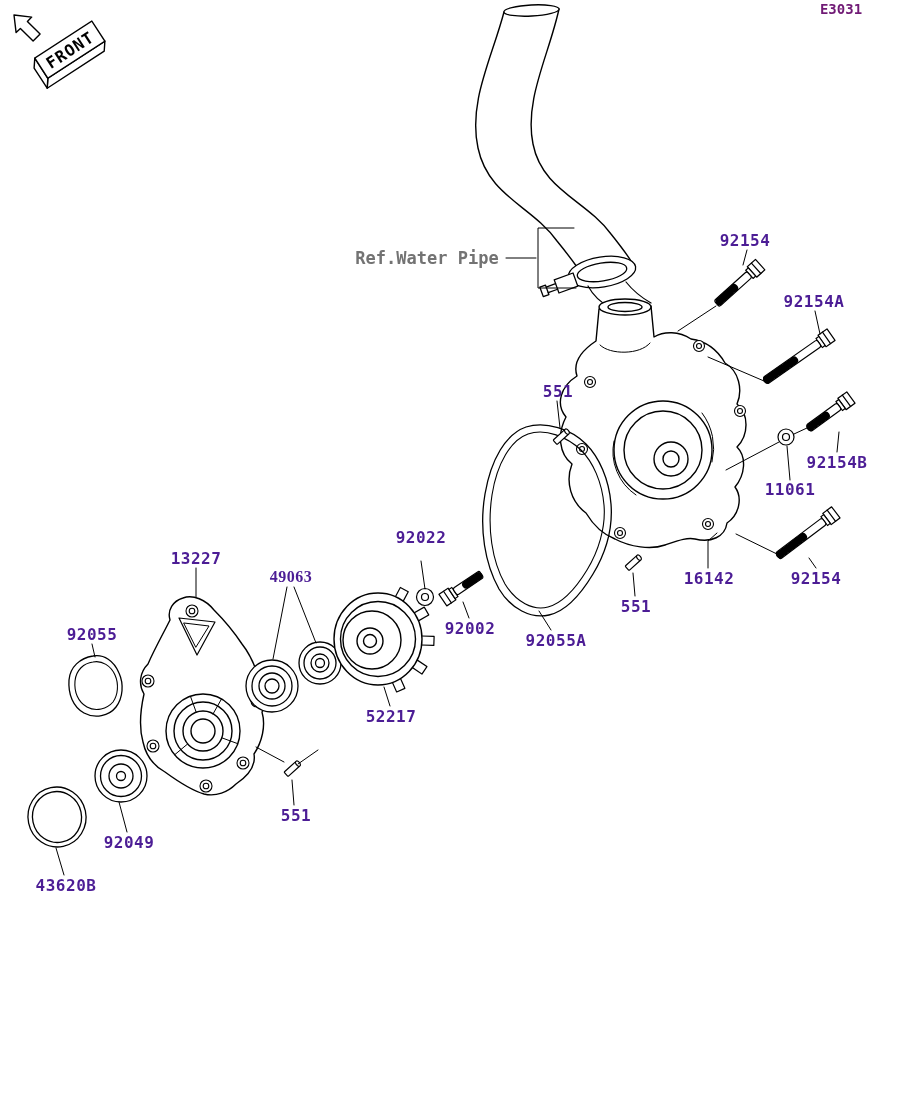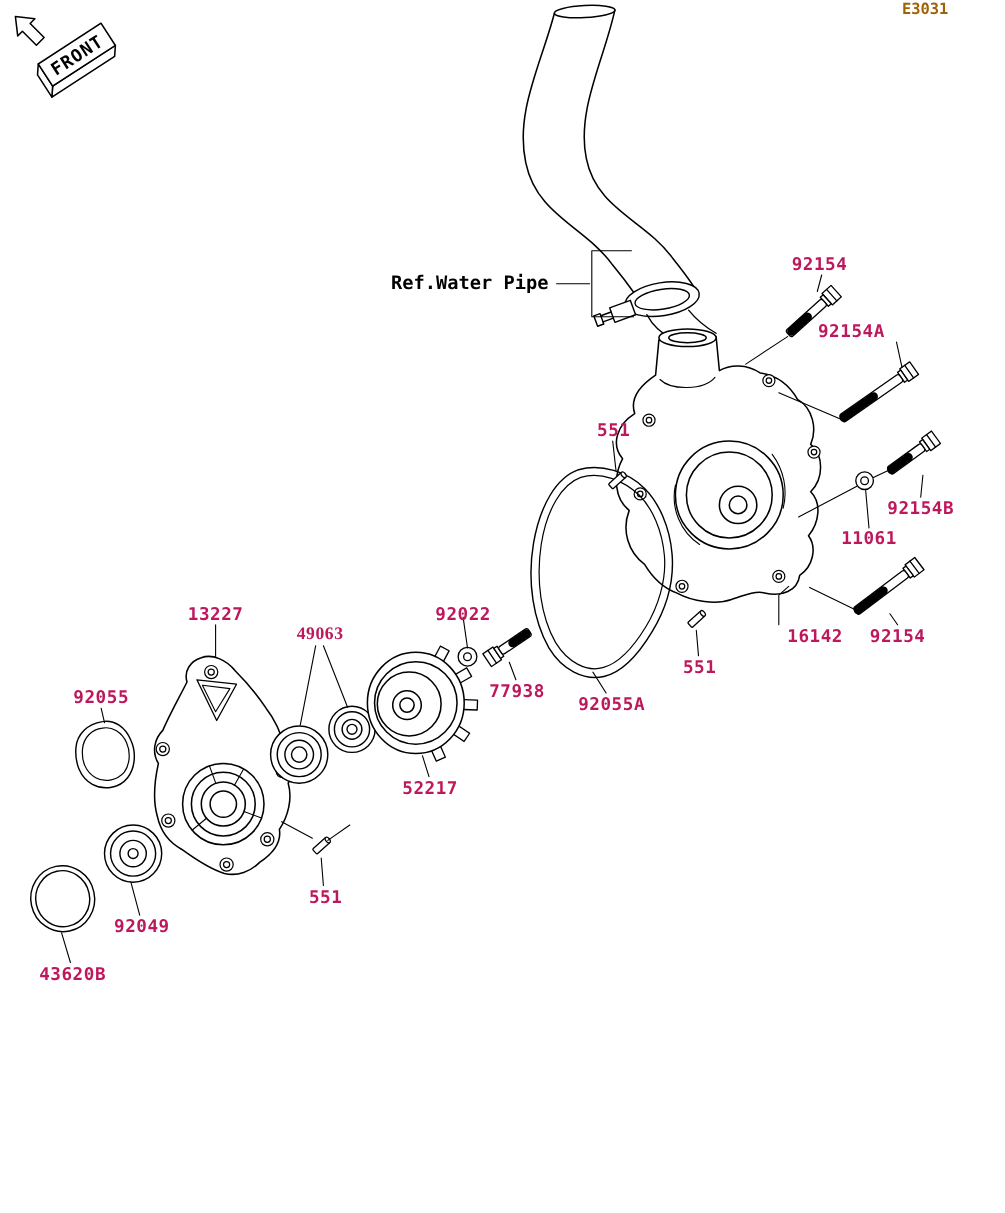--- a/index.html
+++ b/index.html
@@ -5,31 +5,31 @@
   html,body { margin:0; padding:0; background:#e8e8e8; }
   .canvas {
     position:relative; width:914px; height:1103px; margin:0 auto;
     background:#ffffff; overflow:hidden;
     font-family:"DejaVu Sans Mono", monospace; color:#000;
   }
   .canvas svg { position:absolute; left:0; top:0; }
   .part-label {
     position:absolute; transform:translate(-50%,-50%);
     font:700 16px "DejaVu Sans Mono", monospace;
-    color:#be185d; white-space:nowrap; letter-spacing:0.5px;
+    color:#4c1d95; white-space:nowrap; letter-spacing:0.5px;
   }
   .ref-label {
     position:absolute; transform:translate(-50%,-50%);
     font:700 17px "DejaVu Sans Mono", monospace;
-    color:#000000; white-space:nowrap;
+    color:#737373; white-space:nowrap;
   }
   .diagram-code {
     position:absolute; transform:translate(-50%,-50%);
     font:700 14px "DejaVu Sans Mono", monospace;
-    color:#a16207; white-space:nowrap;
+    color:#701a75; white-space:nowrap;
   }
 </style>
 </head>
 <body>
 
 <div class="canvas">
 
   <svg width="914" height="1103" viewBox="0 0 914 1103" fill="none" stroke-linecap="round" stroke-linejoin="round">
 
     <g stroke="#000" stroke-width="1.4">
@@ -303,30 +303,30 @@
       <path d="M64,875 L56,848"></path>
     </g>
   </svg>
 
   <div class="diagram-code" style="left:841px; top:9px;">E3031</div>
 
   <div class="ref-label" style="left:427px; top:258px;">Ref.Water Pipe</div>
 
   <div>
       <div class="part-label" style="left: 745px; top: 240px;">92154</div>
-      <div class="part-label" style="left: 774px; top: 301px;">92154A</div>
+      <div class="part-label" style="left: 814px; top: 301px;">92154A</div>
       <div class="part-label" style="left: 558px; top: 391px;">551</div>
       <div class="part-label" style="left: 837px; top: 462px;">92154B</div>
       <div class="part-label" style="left: 790px; top: 489px;">11061</div>
-      <div class="part-label" style="left: 421px; top: 558px;">92022</div>
+      <div class="part-label" style="left: 421px; top: 537px;">92022</div>
       <div class="part-label" style="left: 196px; top: 558px;">13227</div>
       <div class="part-label" style="left: 291px; top: 577px; font-family: Liberation Serif, serif;">49063</div>
-      <div class="part-label" style="left: 470px; top: 628px;">77938</div>
+      <div class="part-label" style="left: 470px; top: 628px;">92002</div>
       <div class="part-label" style="left: 556px; top: 640px; text-align: right;">92055A</div>
-      <div class="part-label" style="left: 709px; top: 578px; margin-left: 32px;">16142</div>
+      <div class="part-label" style="left: 709px; top: 578px;">16142</div>
       <div class="part-label" style="left: 816px; top: 578px;">92154</div>
       <div class="part-label" style="left: 636px; top: 606px;">551</div>
       <div class="part-label" style="left: 92px; top: 634px;">92055</div>
       <div class="part-label" style="left: 391px; top: 716px;">52217</div>
       <div class="part-label" style="left: 296px; top: 815px;">551</div>
       <div class="part-label" style="left: 129px; top: 842px;">92049</div>
       <div class="part-label" style="left: 66px; top: 885px;">43620B</div>
     </div>
 
 </div>

